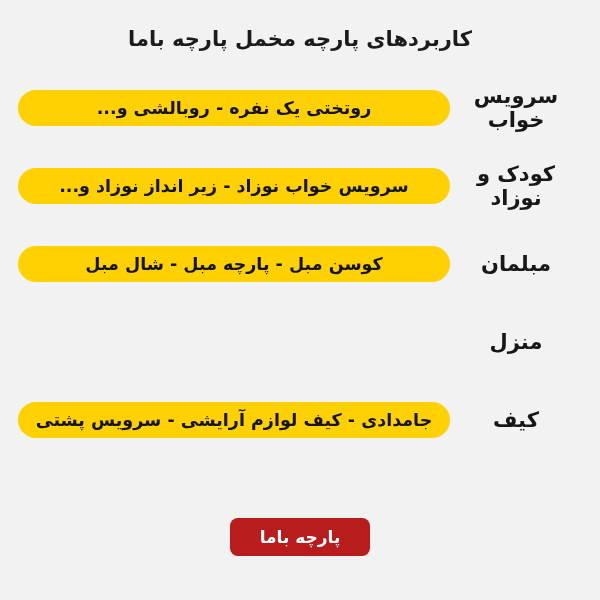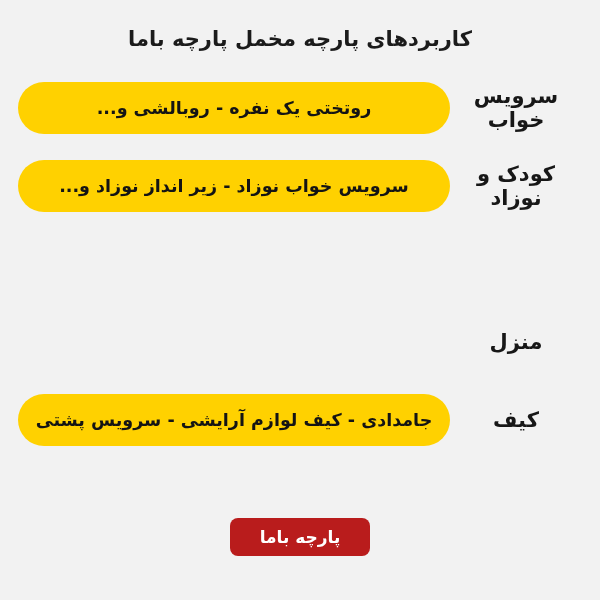--- a/index.html
+++ b/index.html
@@ -55,21 +55,21 @@
     font-size: 21px;
     font-weight: bold;
     color: #171717;
     direction: rtl;
     letter-spacing: 1px;
   }
   .row-pill {
     flex: 1 1 auto;
     background: #ffd100;
     border-radius: 26px;
-    height: 52px;
+    height: 36px;
     display: flex;
     align-items: center;
     justify-content: center;
     padding: 0 14px;
     box-sizing: border-box;
   }
   .row-pill-text {
     font-size: 17.5px;
     font-weight: bold;
     color: #141414;
@@ -115,20 +115,24 @@
     </div>
 
     <div class="row">
       <div class="row-label">کودک و نوزاد</div>
       <div class="row-pill">
         <span class="row-pill-text">سرویس خواب نوزاد - زیر انداز نوزاد و...</span>
       </div>
     </div>
 
     <div class="row">
+      <div class="row-label">مبلمان</div>
+      <div class="row-pill">
+        <span class="row-pill-text">کوسن مبل - پارچه مبل - شال مبل</span>
+      </div>
     </div>
 
     <div class="row">
       <div class="row-label">منزل</div>
     </div>
 
     <div class="row">
       <div class="row-label">کیف</div>
       <div class="row-pill">
         <span class="row-pill-text">جامدادی - کیف لوازم آرایشی - سرویس پشتی</span>

